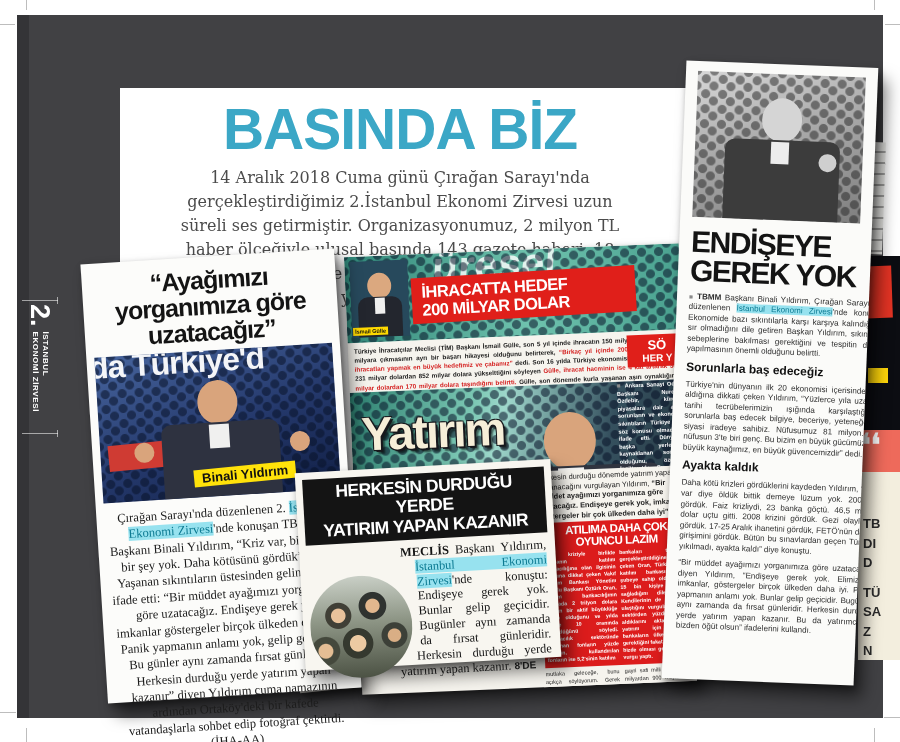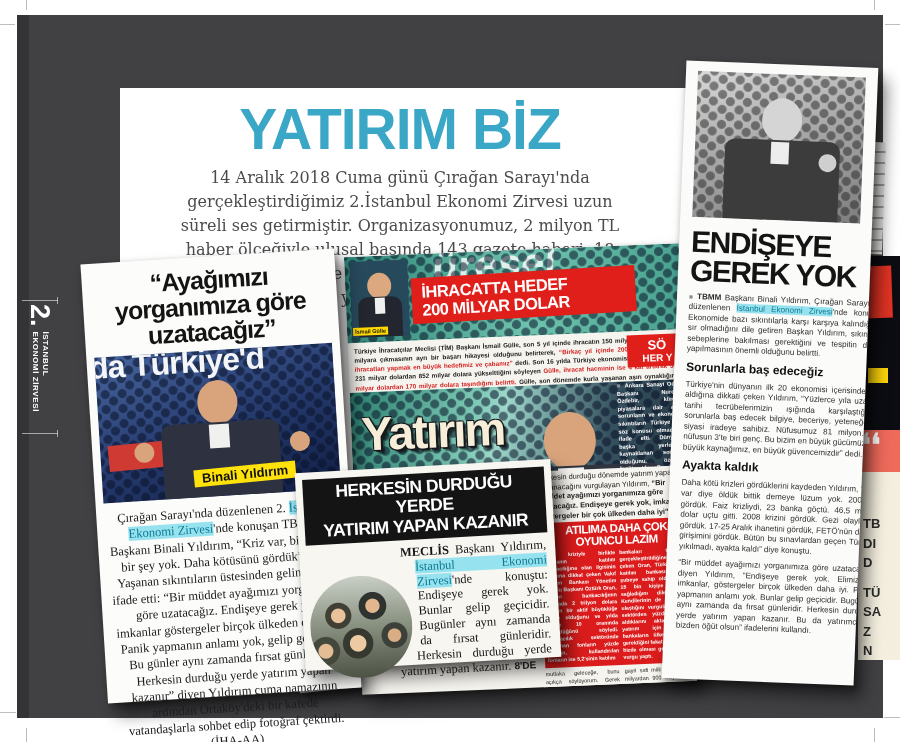--- a/index.html
+++ b/index.html
@@ -145,21 +145,21 @@
   <div class="side-rot">
     <span class="side-num">2.</span>
     <span class="side-txt">
       <span>İSTANBUL</span><br>
       <span>EKONOMİ ZİRVESİ</span>
     </span>
   </div>
 </div>
 
 <div class="page">
-  <div class="page-title">YATIRIM BİZ</div>
+  <div class="page-title">BASINDA BİZ</div>
   <div class="page-intro">14 Aralık 2018 Cuma günü Çırağan Sarayı'nda gerçekleştirdiğimiz 2.İstanbul Ekonomi Zirvesi uzun süreli ses getirmiştir. Organizasyonumuz, 2 milyon TL haber ölçeğiyle ulusal basında 143 gazete haberi, 18 televizyon haberi ve  455 internet haberi ile gündemde yerini almıştır.</div>
 </div>
 
 <div class="pieceA"></div>
 <div class="pieceB">
   <span class="r"></span>
   <span class="y"></span>
 </div>
 <div class="pieceC">
   <span>❛❛</span>

